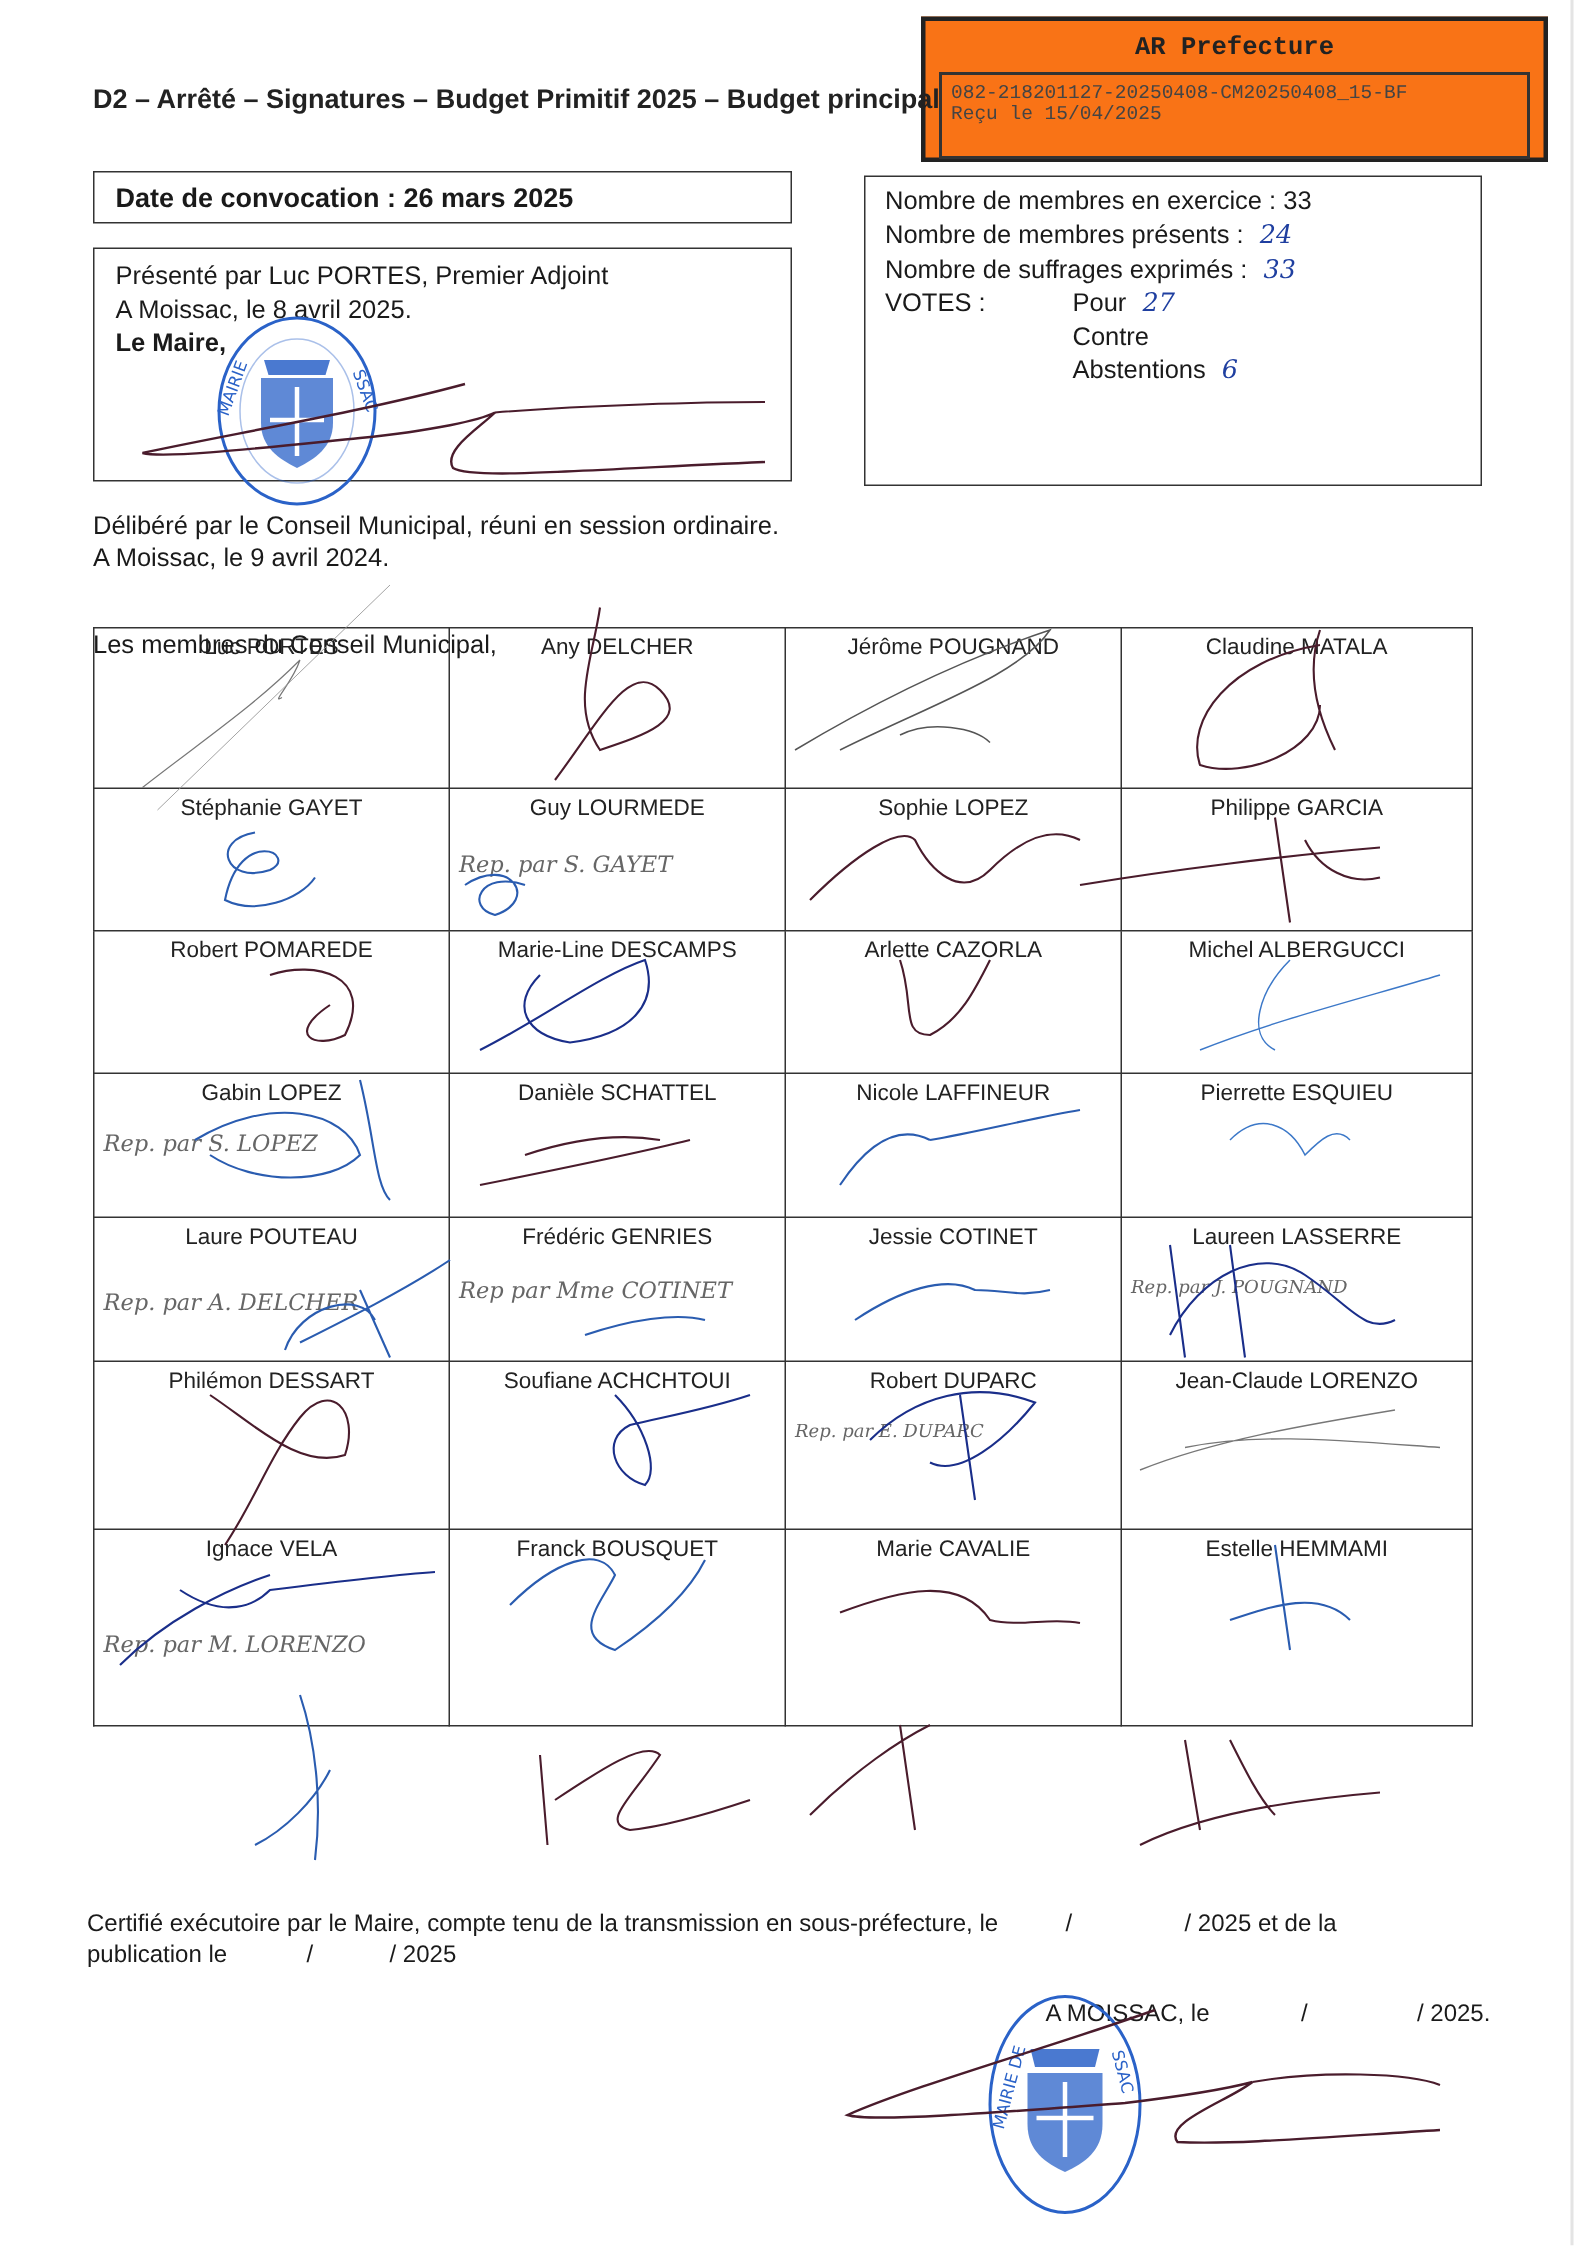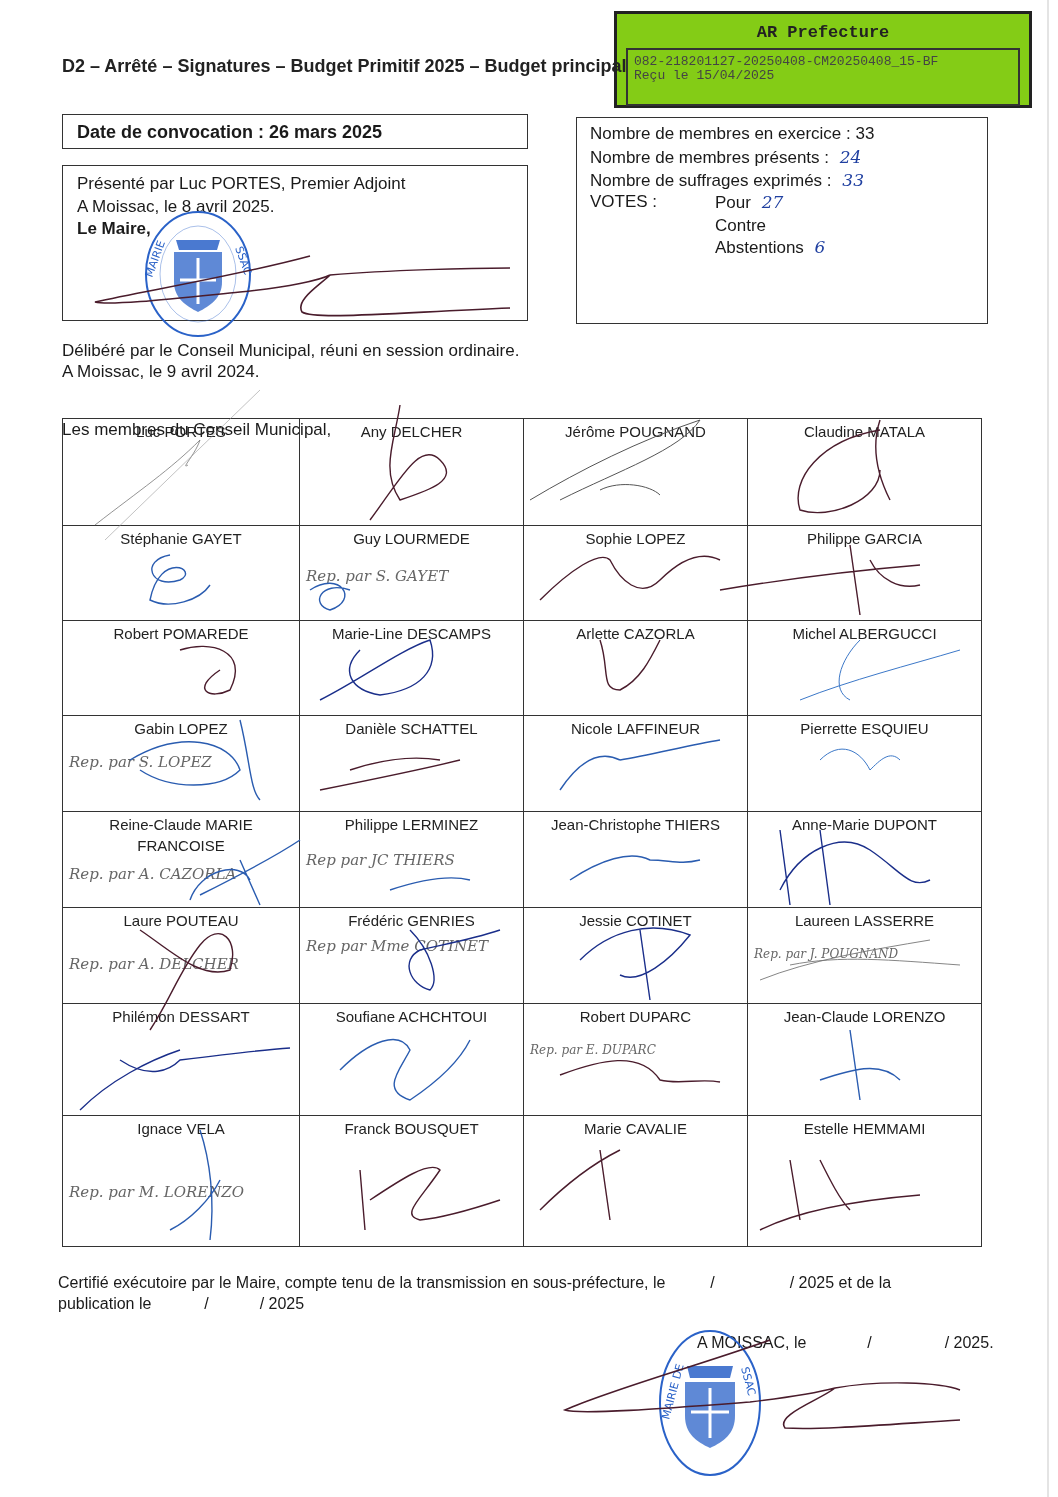--- a/index.html
+++ b/index.html
@@ -5,21 +5,21 @@
   html, body { margin:0; padding:0; }
   body {
     width:1058px; height:1497px; position:relative; overflow:hidden;
     background:#ffffff; color:#1a1a1a;
     font-family:"Liberation Sans", sans-serif;
   }
   .abs { position:absolute; }
   .edge-line { position:absolute; left:1047px; top:0; width:2px; height:1497px; background:#e4e4e4; }
 
   
-  .ar-box { left:614px; top:11px; width:418px; height:97px; border:3px solid #222; box-sizing:border-box; background:#84cc16; z-index:3; }
+  .ar-box { left:614px; top:11px; width:418px; height:97px; border:3px solid #222; box-sizing:border-box; background:#f97316; z-index:3; }
   .ar-title { position:absolute; left:0; right:0; top:9px; text-align:center; font-family:"Liberation Mono", monospace; font-weight:bold; font-size:17px; color:#222; }
   .ar-inner { position:absolute; left:9px; right:9px; top:34px; height:58px; border:2px solid #333; box-sizing:border-box;padding-left:33px; }
   .ar-code { position:absolute; left:6px; top:5px; font-family:"Liberation Mono", monospace; font-size:13px; color:#444; line-height:14px; white-space:nowrap; }
 
   .doc-title { left:62px; top:56px; font-size:18px; font-weight:bold; color:#222; white-space:nowrap; z-index:4; }
 
   .conv-box { left:62px; top:114px; width:466px; height:35px; border:1.5px solid #333; box-sizing:border-box; }
   .conv-text { position:absolute; left:14px; top:7px; font-weight:bold; font-size:18px; }
 
   .pres-box { left:62px; top:165px; width:466px; height:156px; border:1.5px solid #333; box-sizing:border-box; }
@@ -143,32 +143,24 @@
     <td><span>Michel ALBERGUCCI</span></td>
   </tr>
   <tr style="height:96px">
     <td><span>Gabin LOPEZ</span>
       <span class="rep" style="top:36px;">Rep. par S. LOPEZ</span></td>
     <td><span>Danièle SCHATTEL</span></td>
     <td><span>Nicole LAFFINEUR</span></td>
     <td><span>Pierrette ESQUIEU</span></td>
   </tr>
   <tr style="height:96px">
-    <td><span style="display:inline-block;width:170px;">Reine-Claude MARIE FRANCOISE</span>
-      <span class="rep" style="top:52px;">Rep. par A. CAZORLA</span></td>
-    <td><span>Philippe LERMINEZ</span>
-      <span class="rep" style="top:38px;">Rep par JC THIERS</span></td>
-    <td><span>Jean-Christophe THIERS</span></td>
-    <td><span>Anne-Marie DUPONT</span></td>
-  </tr>
-  <tr style="height:96px">
     <td><span>Laure POUTEAU</span>
       <span class="rep" style="top:46px;">Rep. par A. DELCHER</span></td>
     <td><span>Frédéric GENRIES</span>
-      <span class="rep" style="top:28px;">Rep par Mme COTINET</span></td>
+      <span class="rep" style="top:38px;">Rep par Mme COTINET</span></td>
     <td><span>Jessie COTINET</span></td>
     <td><span>Laureen LASSERRE</span>
       <span class="rep" style="top:36px;font-size:12px;">Rep. par J. POUGNAND</span></td>
   </tr>
   <tr style="height:112px">
     <td><span>Philémon DESSART</span></td>
     <td><span>Soufiane ACHCHTOUI</span></td>
     <td><span>Robert DUPARC</span>
       <span class="rep" style="top:36px;font-size:12px;">Rep. par E. DUPARC</span></td>
     <td><span>Jean-Claude LORENZO</span></td>

